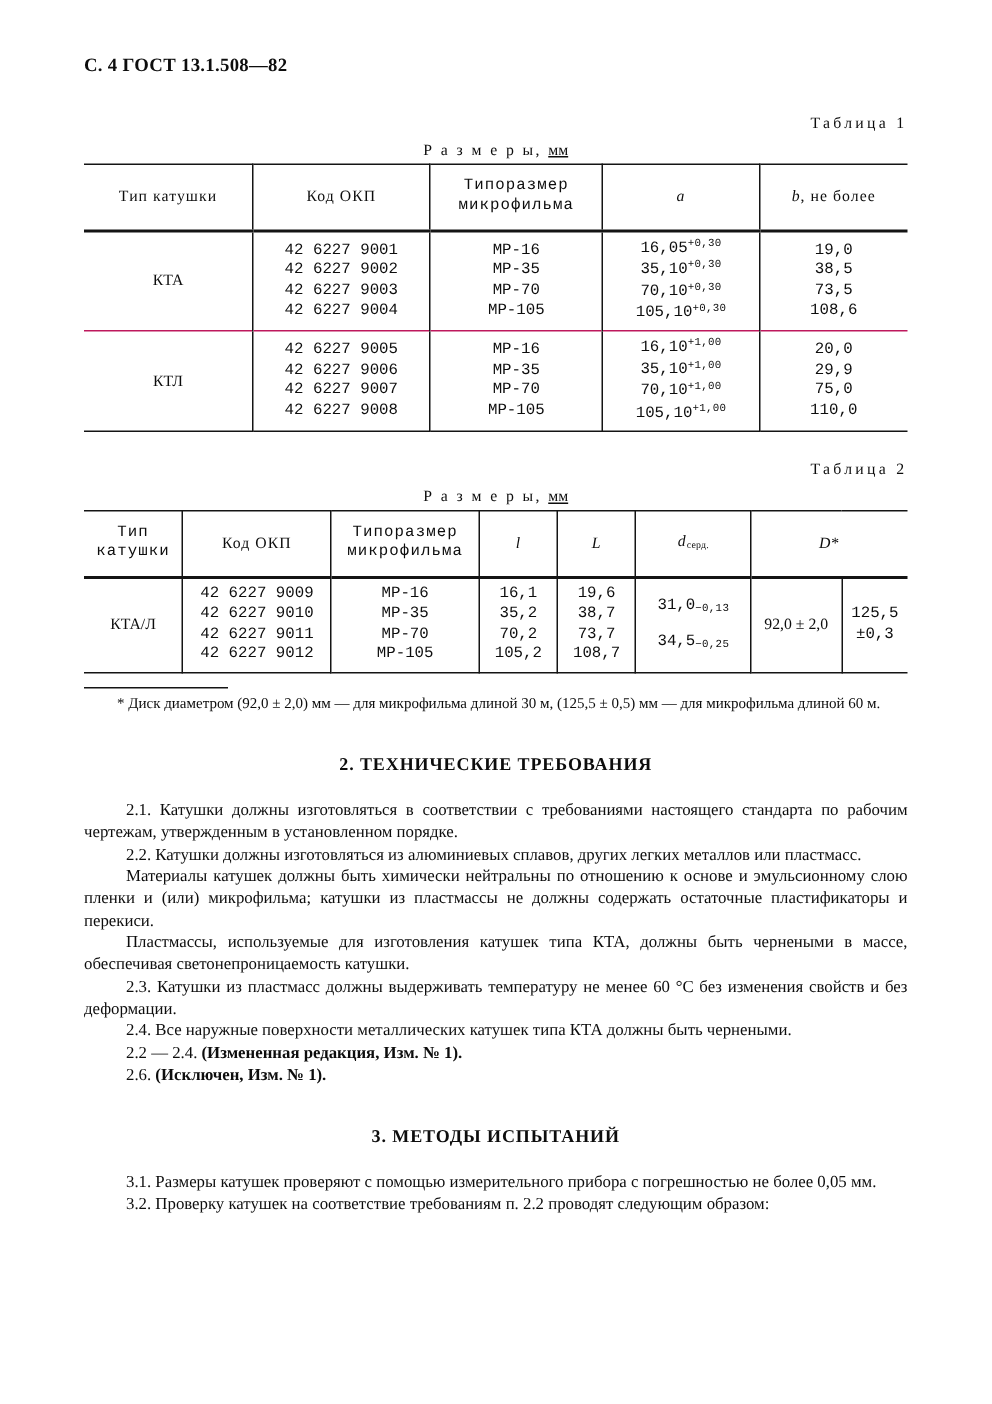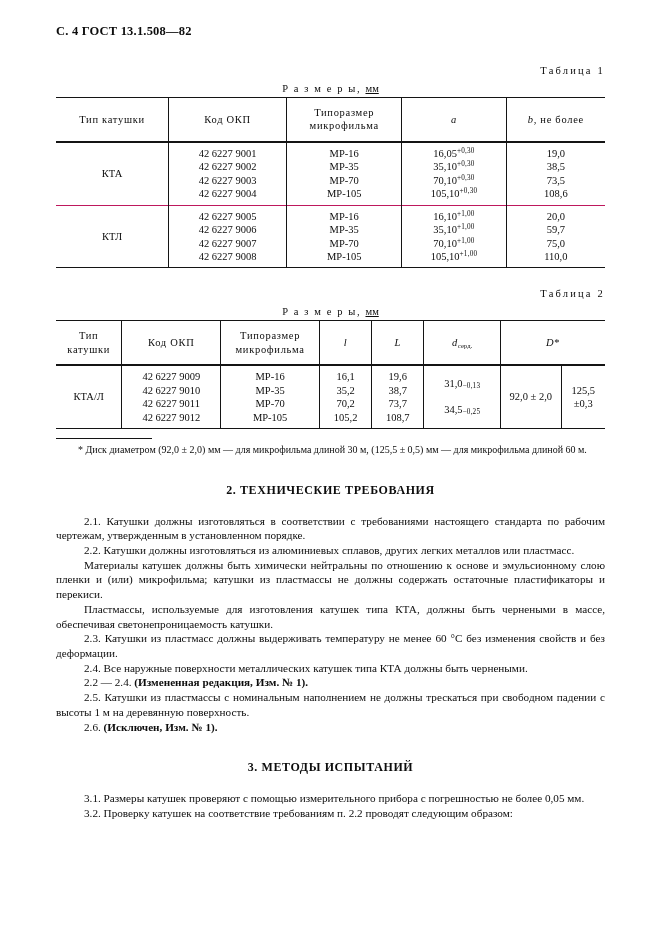--- a/index.html
+++ b/index.html
@@ -12,21 +12,21 @@
     width: 661px;
     height: 936px;
     position: relative;
     font-family: "Liberation Serif", "DejaVu Serif", serif;
     color: #0d0d0d;
     overflow: hidden;
   }
   .page {
     position: absolute;
     inset: 0;
-    padding: 24px 56px 0 56px;
+    padding: 36px 56px 0 56px;
     box-sizing: border-box;
   }
 
   
   .page-header {
     font-weight: bold;
     font-size: 12.5px;
     letter-spacing: 0.2px;
     margin: 0 0 26px 0;
     white-space: nowrap;
@@ -81,21 +81,21 @@
     padding-bottom: 4px;
   }
   table.gost tbody tr.body-row + tr.body-row > * {
     border-top: 1px solid #be185d;
   }
   table.gost tbody tr.last-row > * {
     border-bottom: 1.6px solid #141414;
   }
 
   .stack { display: block; }
-  .stack span { display: block; white-space: nowrap; }
+  .stack span { display: block; white-space: nowrap; font-family: Liberation Mono, monospace; }
 
   .tol { position: relative; white-space: nowrap; }
   .tol sup, .tol sub {
     font-size: 7.2px;
     letter-spacing: 0.2px;
   }
   .tol sup { vertical-align: 0.55em; }
   .tol sub { vertical-align: -0.15em; }
 
   .ital { font-style: italic; }
@@ -237,21 +237,21 @@
           <span class="stack">
             <span class="tol"><i style="font-style:normal">16,10</i><sup>+1,00</sup></span>
             <span class="tol"><i style="font-style:normal">35,10</i><sup>+1,00</sup></span>
             <span class="tol"><i style="font-style:normal">70,10</i><sup>+1,00</sup></span>
             <span class="tol"><i style="font-style:normal">105,10</i><sup>+1,00</sup></span>
           </span>
         </td>
         <td>
           <span class="stack">
             <span>20,0</span>
-            <span>59,7</span>
+            <span>29,9</span>
             <span>75,0</span>
             <span>110,0</span>
           </span>
         </td>
       </tr>
     </tbody>
   </table>
 
   <div style="height:20px"></div>
   <div class="table-number">Таблица 2</div>
@@ -360,21 +360,20 @@
 
   <h2 class="section">2.  ТЕХНИЧЕСКИЕ ТРЕБОВАНИЯ</h2>
 
   <p class="para">2.1.  Катушки должны изготовляться в соответствии с требованиями настоящего стандарта по рабочим чертежам, утвержденным в установленном порядке.</p>
   <p class="para">2.2.  Катушки должны изготовляться из алюминиевых сплавов, других легких металлов или пластмасс.</p>
   <p class="para">Материалы катушек должны быть химически нейтральны по отношению к основе и эмульсионному слою пленки и (или) микрофильма; катушки из пластмассы не должны содержать остаточные пластификаторы и перекиси.</p>
   <p class="para">Пластмассы, используемые для изготовления катушек типа КТА, должны быть чернеными в массе, обеспечивая светонепроницаемость катушки.</p>
   <p class="para">2.3.  Катушки из пластмасс должны выдерживать температуру не менее 60 °С без изменения свойств и без деформации.</p>
   <p class="para">2.4.  Все наружные поверхности металлических катушек типа КТА должны быть чернеными.</p>
   <p class="para"><span>2.2 — 2.4.  </span><b>(Измененная редакция, Изм. № 1).</b></p>
-  <p class="para">2.5.  Катушки из пластмассы с номинальным наполнением не должны трескаться при свободном падении с высоты 1 м на деревянную поверхность.</p>
   <p class="para"><span>2.6.  </span><b>(Исключен, Изм. № 1).</b></p>
 
   <h2 class="section">3.  МЕТОДЫ ИСПЫТАНИЙ</h2>
 
   <p class="para">3.1.  Размеры катушек проверяют с помощью измерительного прибора с погрешностью не более 0,05 мм.</p>
   <p class="para">3.2.  Проверку катушек на соответствие требованиям п. 2.2 проводят следующим образом:</p>
 
 </div>
 
 </body></html>

